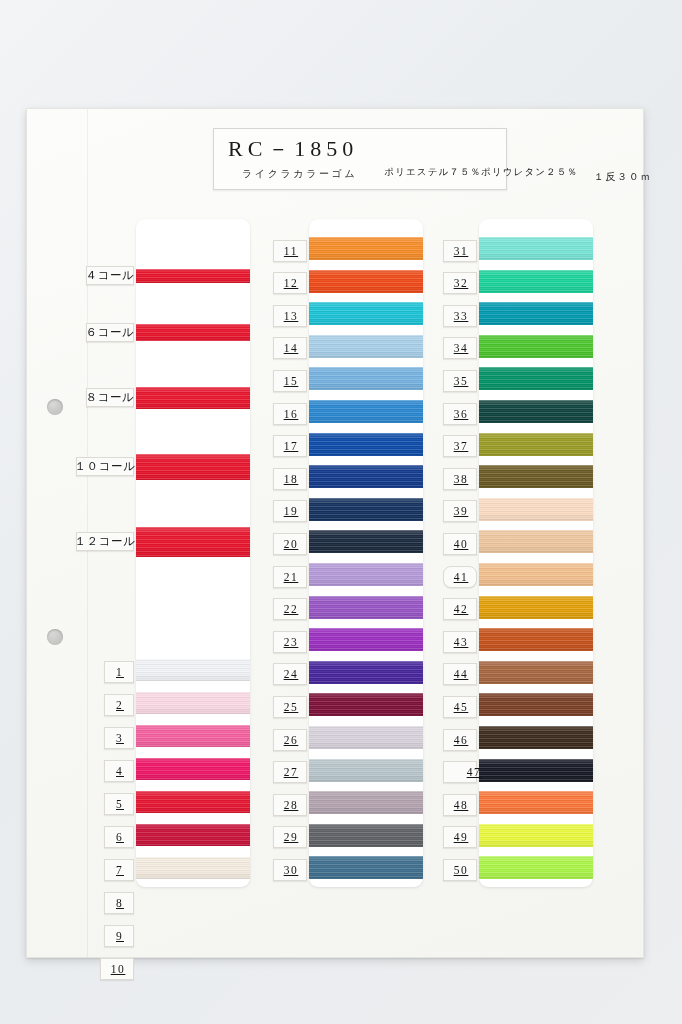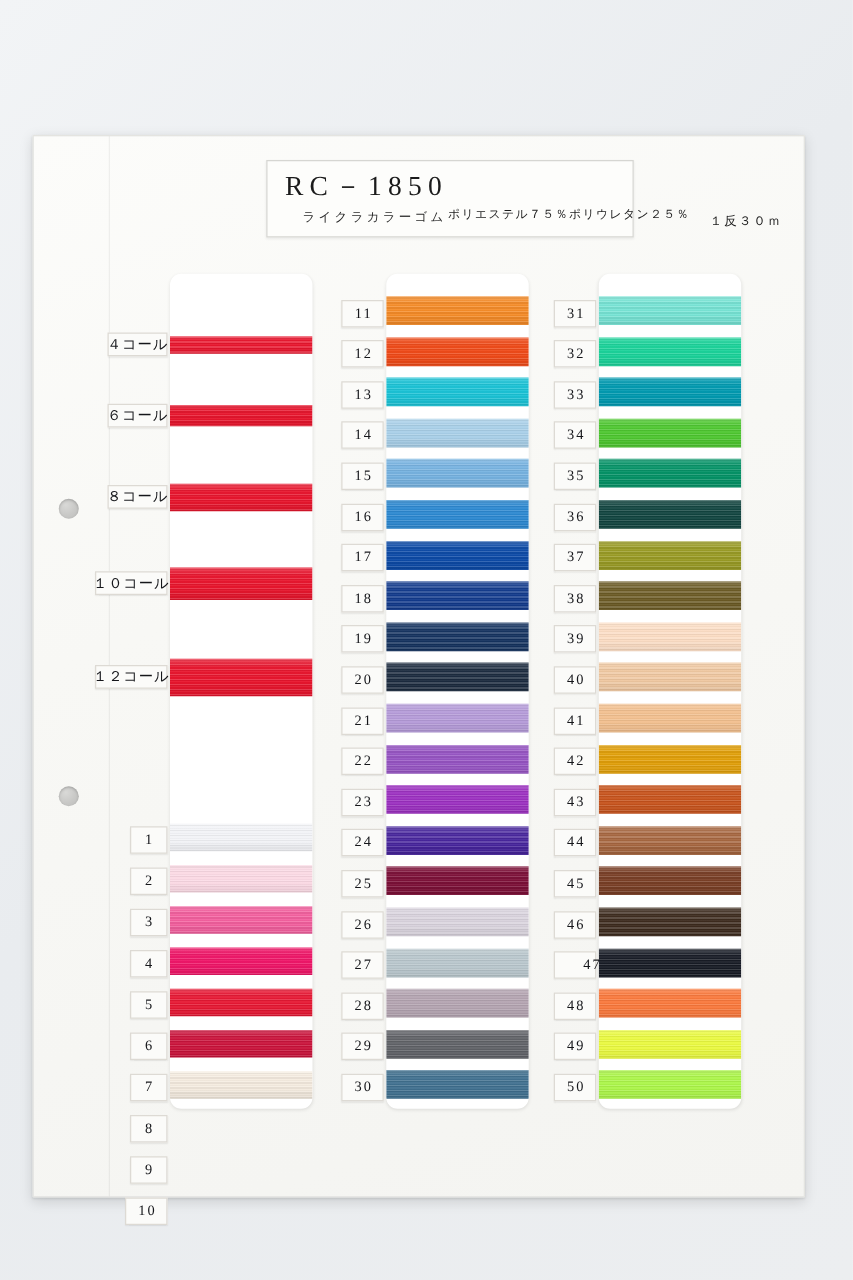--- a/index.html
+++ b/index.html
@@ -56,20 +56,21 @@
     top: 19px;
     width: 294px;
     height: 62px;
     background: #fdfdfb;
     border: 1px solid #d6d6d2;
     box-shadow: 0 1px 2px rgba(0,0,0,0.07);
     display: flex;
     align-items: center;
     box-sizing: border-box;
     padding: 0 8px;
+    gap: 26px;
   }
   .title-left {
     flex: 1 1 auto;
     display: flex;
     flex-direction: column;
     justify-content: center;
     padding-left: 6px;
   }
   .title-code {
     font-size: 22px;
@@ -171,20 +172,21 @@
     align-items: center;
     justify-content: center;
     box-sizing: border-box;
   }
   .tag.num {
     width: 30px;
     height: 22px;
     font-size: 11.5px;
     letter-spacing: 2.2px;
     padding-left: 2px;
+    text-decoration: underline;
   }
   .tag.num.wide {
     width: 34px;
     letter-spacing: 1.6px;
   }
   .tag.cord {
     height: 19px;
     font-size: 11.5px;
     letter-spacing: 0.6px;
     padding: 0 5px;
@@ -340,21 +342,21 @@
         <div class="tag num wide" style="left: 416px; top: 130.5px;">31</div>
         <div class="tag num wide" style="left: 416px; top: 163.1px;">32</div>
         <div class="tag num wide" style="left: 416px; top: 195.7px;">33</div>
         <div class="tag num wide" style="left: 416px; top: 228.3px;">34</div>
         <div class="tag num wide" style="left: 416px; top: 260.9px;">35</div>
         <div class="tag num wide" style="left: 416px; top: 293.5px;">36</div>
         <div class="tag num wide" style="left: 416px; top: 326.1px;">37</div>
         <div class="tag num wide" style="left: 416px; top: 358.7px;">38</div>
         <div class="tag num wide" style="left: 416px; top: 391.3px;">39</div>
         <div class="tag num wide" style="left: 416px; top: 423.9px;">40</div>
-        <div class="tag num wide" style="left: 416px; top: 456.5px;">41</div>
+        <div class="tag num wide" style="left: 416px; top: 456.5px; border-radius: 8px;">41</div>
         <div class="tag num wide" style="left: 416px; top: 489.1px;">42</div>
         <div class="tag num wide" style="left: 416px; top: 521.7px;">43</div>
         <div class="tag num wide" style="left: 416px; top: 554.3px;">44</div>
         <div class="tag num wide" style="left: 416px; top: 586.9px;">45</div>
         <div class="tag num wide" style="left: 416px; top: 619.5px;">46</div>
         <div class="tag num wide" style="left: 416px; top: 652.1px; padding-left: 28px;">47</div>
         <div class="tag num wide" style="left: 416px; top: 684.7px;">48</div>
         <div class="tag num wide" style="left: 416px; top: 717.3px;">49</div>
         <div class="tag num wide" style="left: 416px; top: 749.9px;">50</div>
       </div>

